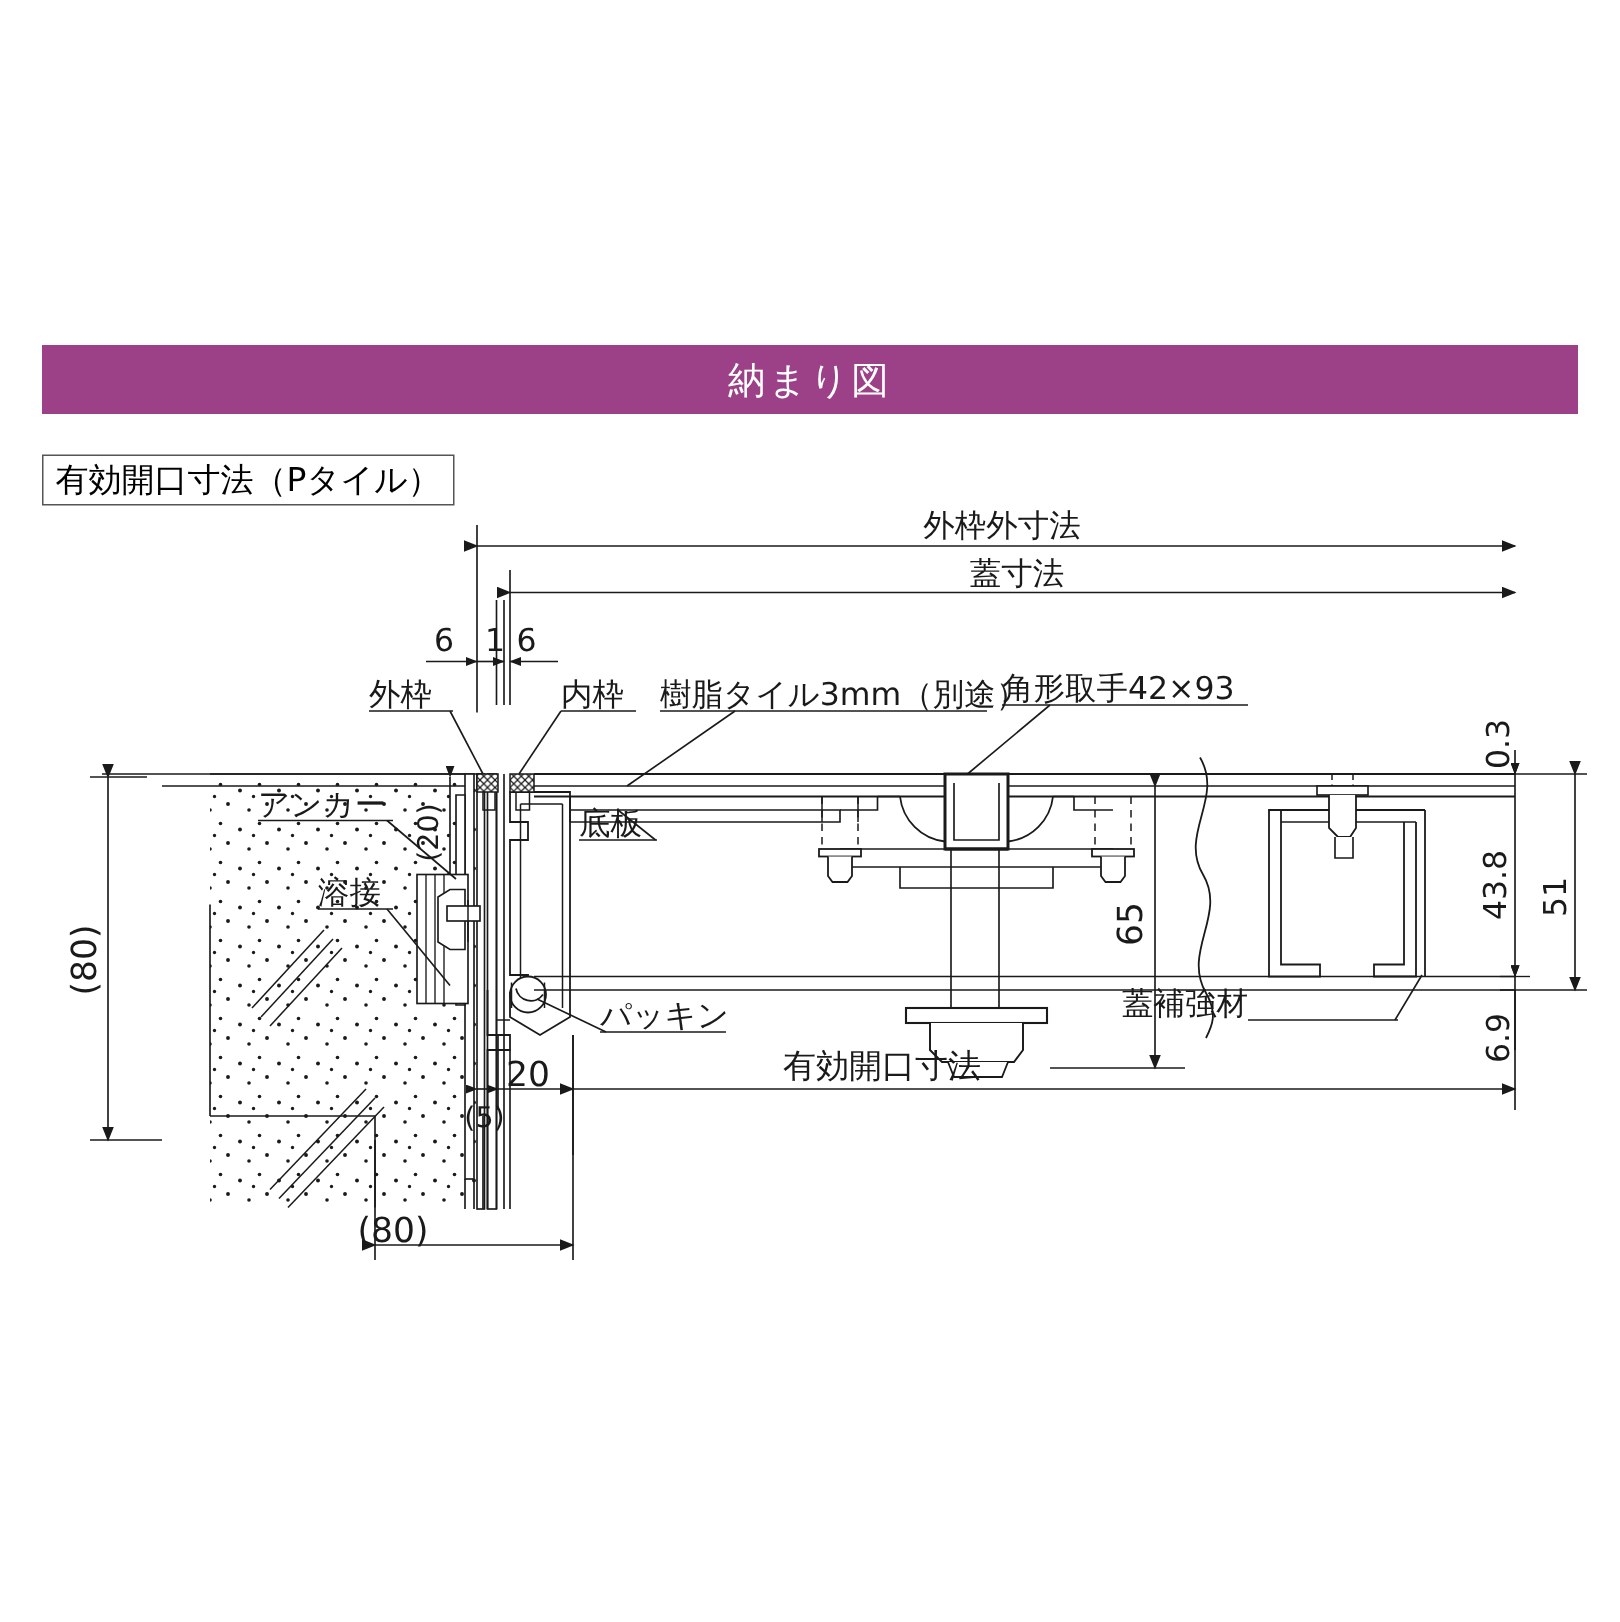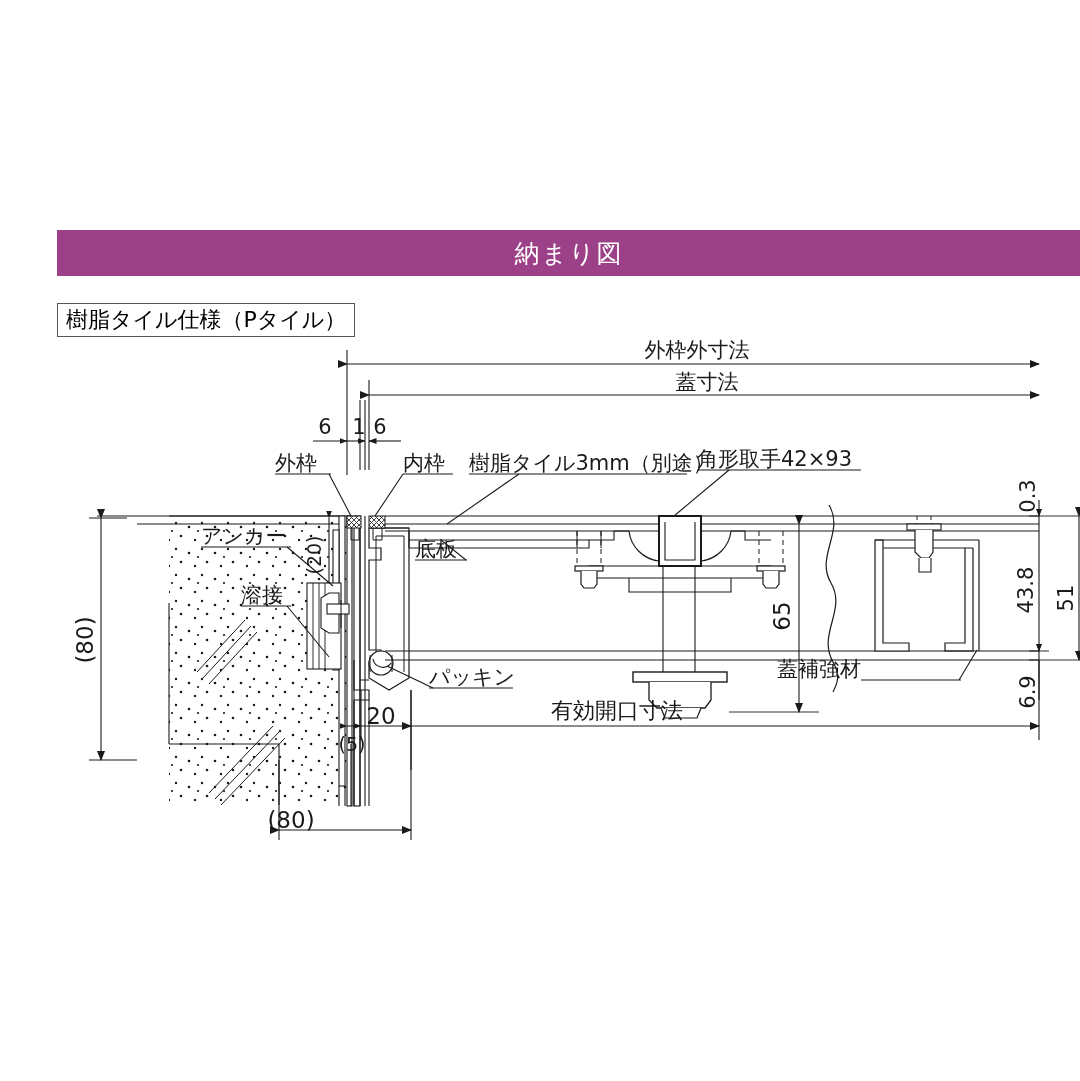--- a/index.html
+++ b/index.html
@@ -2,21 +2,21 @@
 <html lang="ja"><head>
 <meta charset="utf-8">
 <title>納まり図</title>
 <style>
   html,body{margin:0;padding:0;background:#ffffff;}
   body{
     width:1080px;height:1081px;position:relative;overflow:hidden;
     font-family:"Liberation Sans","DejaVu Sans",sans-serif;
     color:#000;
   }
-  #sheet{position:absolute;inset:0;margin-left:29px;}
+  #sheet{position:absolute;inset:0;}
 
   
   #header-bar{
     position:absolute;left:28px;top:230px;width:1024px;height:46px;
     background:#9c4187;
     display:flex;align-items:center;justify-content:center;
   }
   #header-title{
     color:#ffffff;font-size:25px;letter-spacing:2px;
     font-family:"DejaVu Sans",sans-serif;font-weight:400;
@@ -40,21 +40,21 @@
 </head>
 <body>
 
 <div id="sheet">
 
   <div id="header-bar" style="background: rgb(156, 65, 135);">
     <span id="header-title" style="color: rgb(255, 255, 255);">納まり図</span>
   </div>
 
   <div id="spec-box">
-    <span>樹脂タイル仕様（Pタイル）</span>
+    <span>有効開口寸法（Pタイル）</span>
   </div>
 
   <svg id="drawing" viewBox="0 0 1080 1081">
     <defs>
       <marker id="ar" markerWidth="10" markerHeight="8" refX="9" refY="4" orient="auto" markerUnits="userSpaceOnUse">
         <path d="M0,0 L10,4 L0,8 z" fill="#1a1a1a"></path>
       </marker>
       <marker id="arS" markerWidth="8" markerHeight="6" refX="7.5" refY="3" orient="auto" markerUnits="userSpaceOnUse">
         <path d="M0,0 L8,3 L0,6 z" fill="#1a1a1a"></path>
       </marker>

